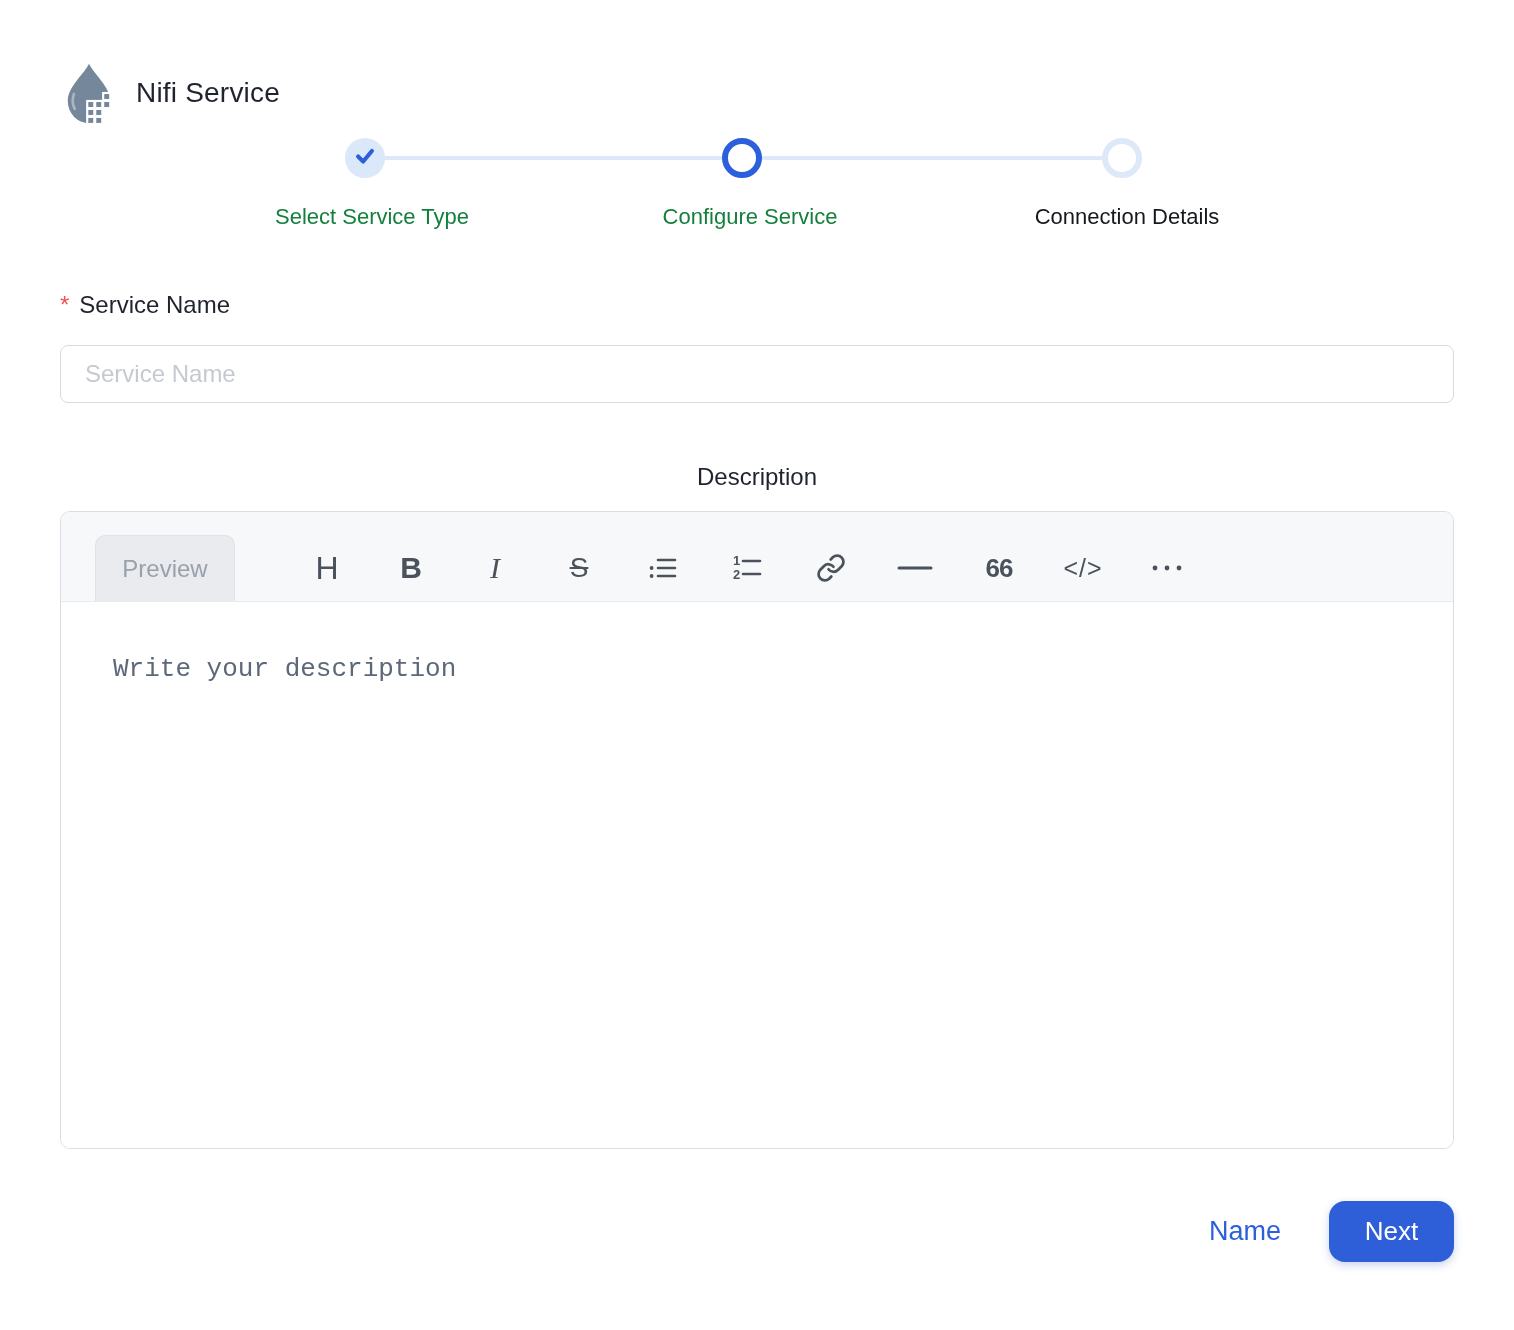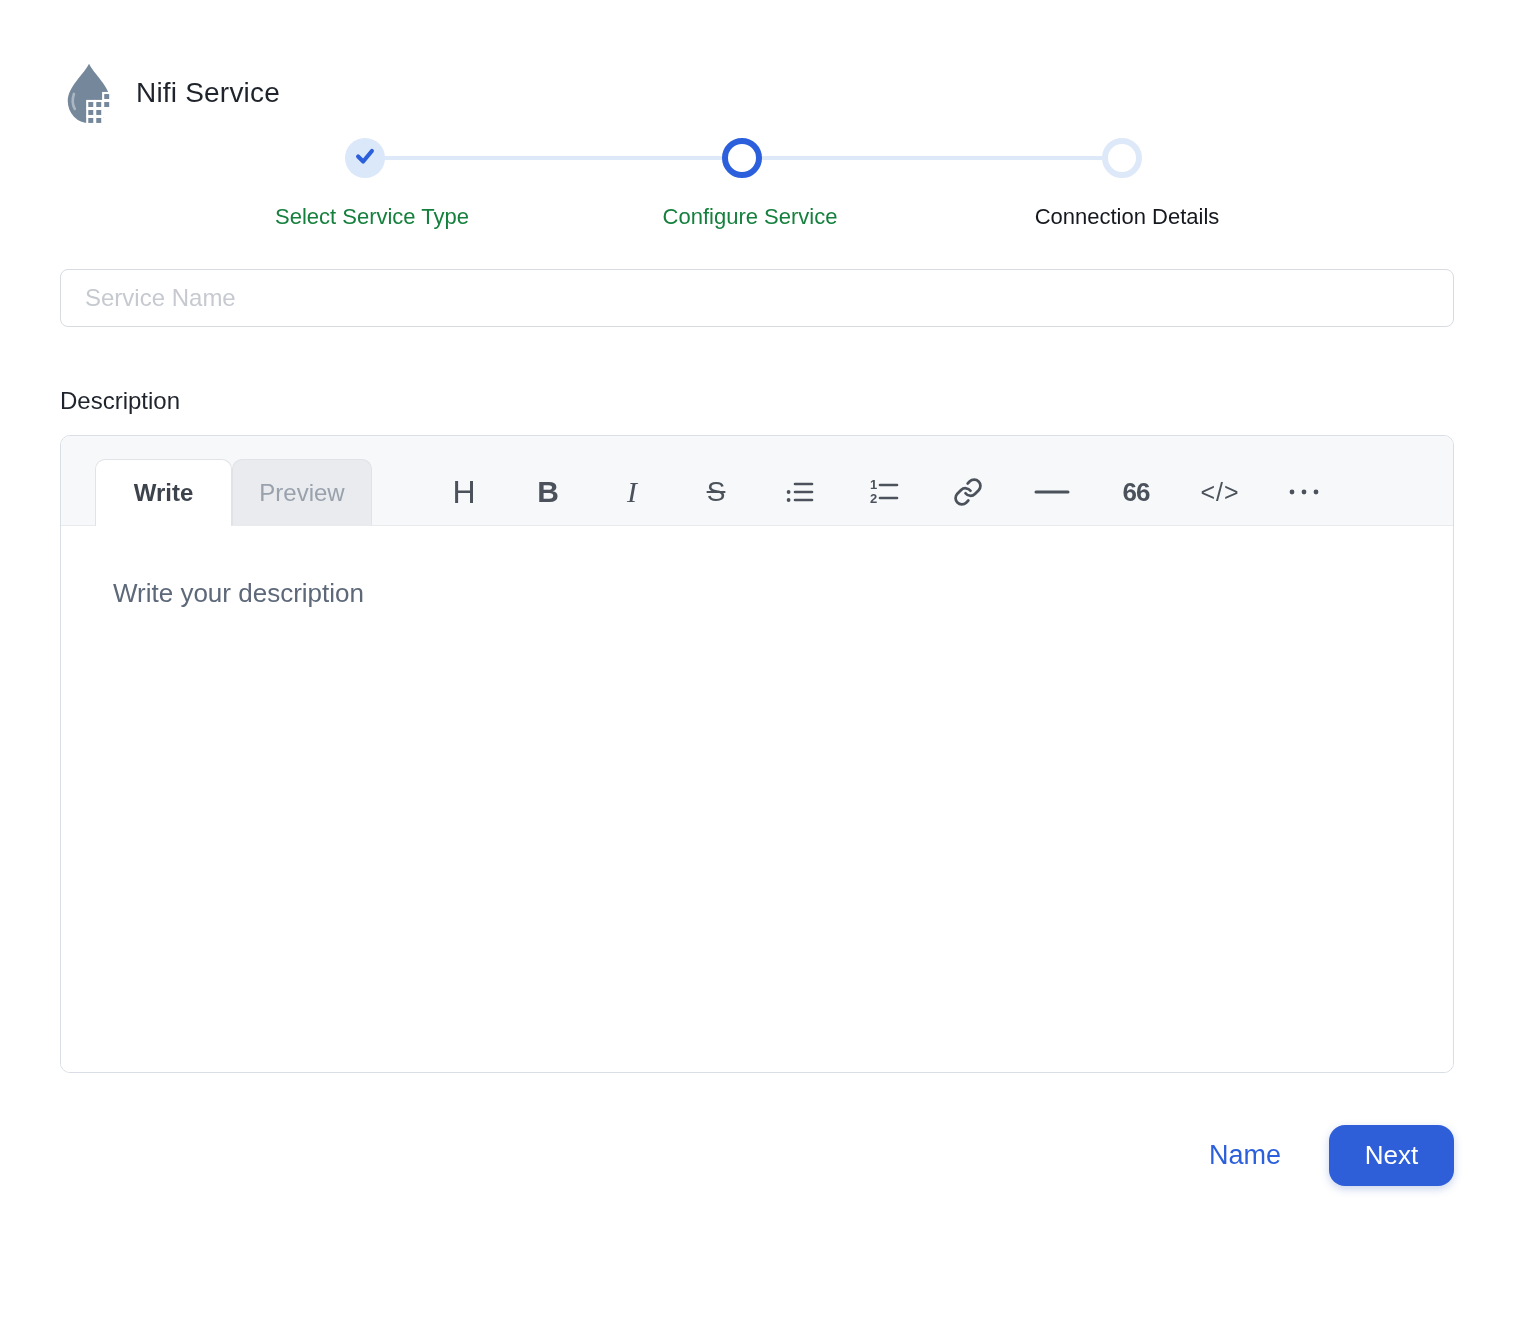--- a/index.html
+++ b/index.html
@@ -37,21 +37,21 @@
   .field-label { margin-top: 48px; font-size: 24px; color: #1f242c; }
   .req { color: #ef5350; margin-right: 10px; font-size: 24px; }
   .text-input {
     margin-top: 26px; width: 100%; height: 58px;
     border: 1px solid #d8dbe0; border-radius: 8px;
     padding: 0 24px; font-size: 24px; color: #22262e;
     font-family: inherit; outline: none; background: #fff;
   }
   .text-input::placeholder { color: #c6cad0; }
 
-  .desc-label { margin-top: 60px; font-size: 24px; color: #1f242c; }
+  .desc-label { margin-top: 60px; font-size: 24px; color: #1f242c; text-align: center; }
 
   
   .editor { margin-top: 20px; border: 1px solid #d9dee6; border-radius: 10px;
             overflow: hidden; background: #fff; }
   .editor-toolbar { background: #f7f8fa; border-bottom: 1px solid #e8eaee;
                     height: 90px; display: flex; align-items: flex-end; padding-left: 34px; }
   .tab { height: 66px; display: flex; align-items: center; justify-content: center;
          border-radius: 10px 10px 0 0; font-size: 24px; cursor: pointer;
          position: relative; }
   .tab-write { background: #ffffff; color: #3c434c; font-weight: 700;
@@ -63,21 +63,21 @@
   .tbtn { width: 84px; height: 66px; display: flex; align-items: center; justify-content: center;
           color: #4b525b; cursor: pointer; background: transparent; border: none; }
   .g-h { font-size: 32px; font-weight: 400; font-family: "Liberation Sans", sans-serif; }
   .g-b { font-size: 30px; font-weight: 800; }
   .g-i { font-size: 30px; font-style: italic; font-family: "Liberation Serif", serif; }
   .g-s { font-size: 28px; font-weight: 500; text-decoration: line-through; }
   .g-q { font-size: 26px; font-weight: 700; letter-spacing: -1px; }
   .g-c { font-size: 25px; font-weight: 500; letter-spacing: 1px; }
   .tbtn svg { display: block; }
 
-  .editor-content { height: 546px; background: #fff; position: relative; }
+  .editor-content { height: 546px; background: #fff; position: relative; font-family: Liberation Mono, monospace; }
   .editor-content textarea {
     width: 100%; height: 100%; border: none; outline: none; resize: none;
     padding: 52px 52px; font-size: 26px; color: #3d4554;
     font-family: inherit; background: transparent;
   }
   .editor-content textarea::placeholder { color: #5d6879; }
 
   
   .footer { display: flex; justify-content: flex-end; align-items: center;
             gap: 48px; margin-top: 52px; }
@@ -129,28 +129,30 @@
     </div>
     <div class="step-dot dot-active" style="left:682px"></div>
     <div class="step-dot dot-pending" style="left:1062px"></div>
 
     <div class="step-label lbl-blue" style="left:312px">Select Service Type</div>
     <div class="step-label lbl-blue" style="left:690px">Configure Service</div>
     <div class="step-label lbl-dark" style="left:1067px">Connection Details</div>
   </div>
 
   
+  <div class="field-label">
+    <span class="req">*</span><span>Service Name</span>
+  </div>
   <input class="text-input" type="text" placeholder="Service Name" style="">
 
   
   <div class="desc-label">Description</div>
 
   <div class="editor">
     <div class="editor-toolbar">
-      <div class="tab tab-write">Write</div>
       <div class="tab tab-preview">Preview</div>
 
       <div class="tb-icons">
         <button class="tbtn">
           <span class="g-h">H</span>
         </button>
         <button class="tbtn">
           <span class="g-b">B</span>
         </button>
         <button class="tbtn">

